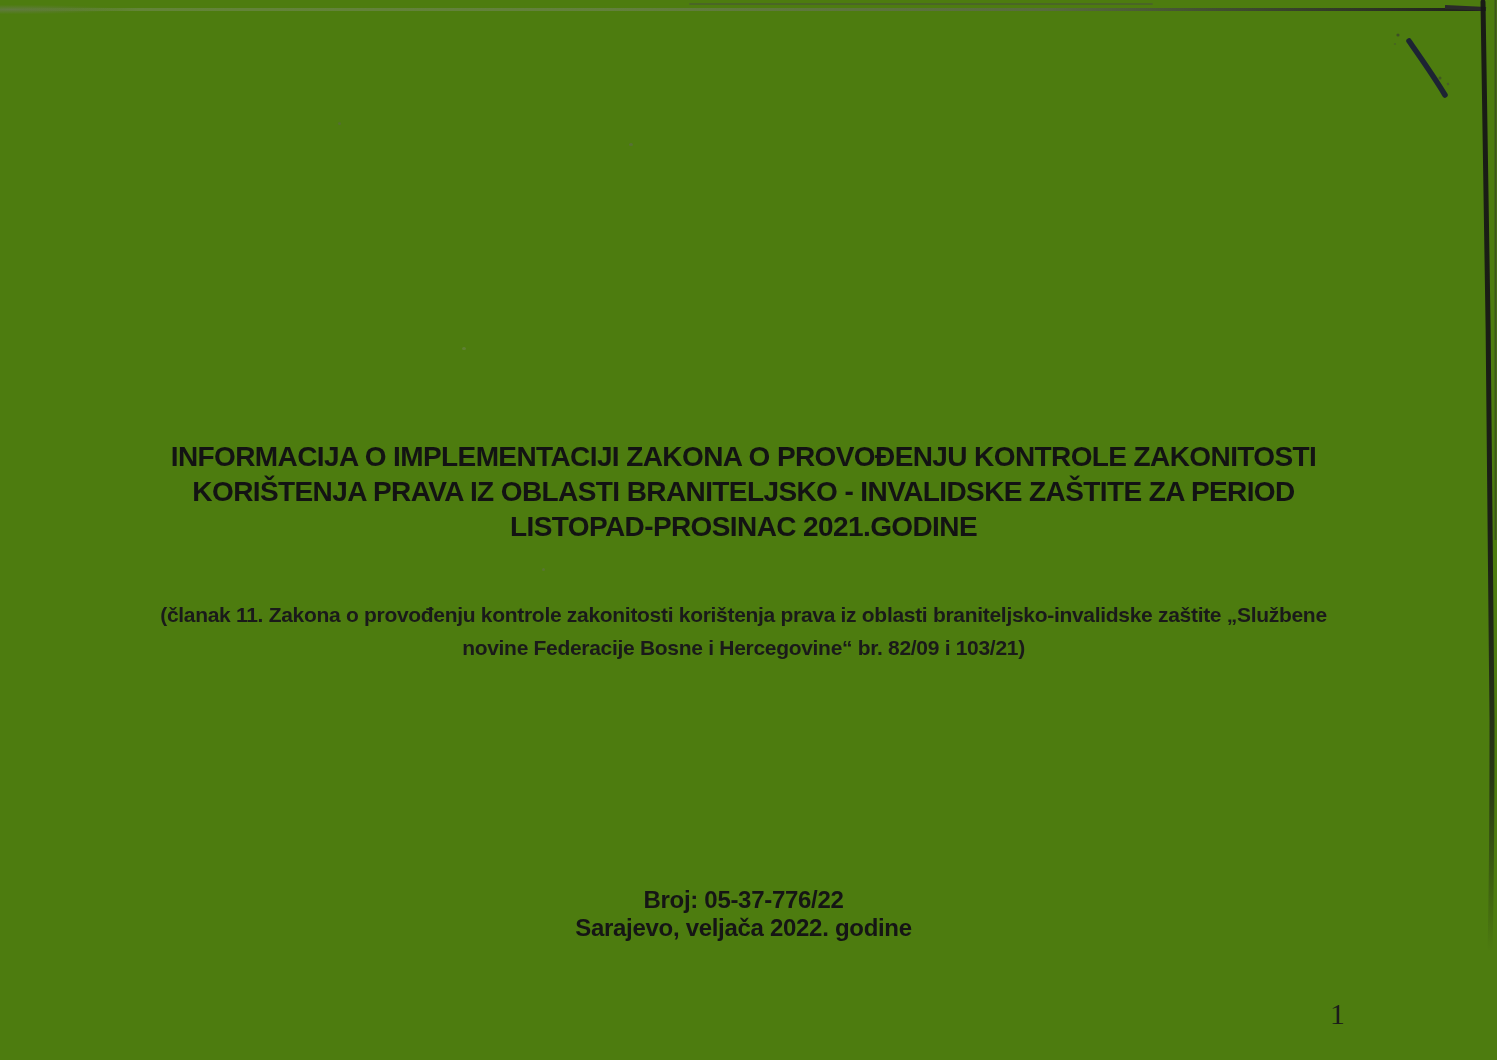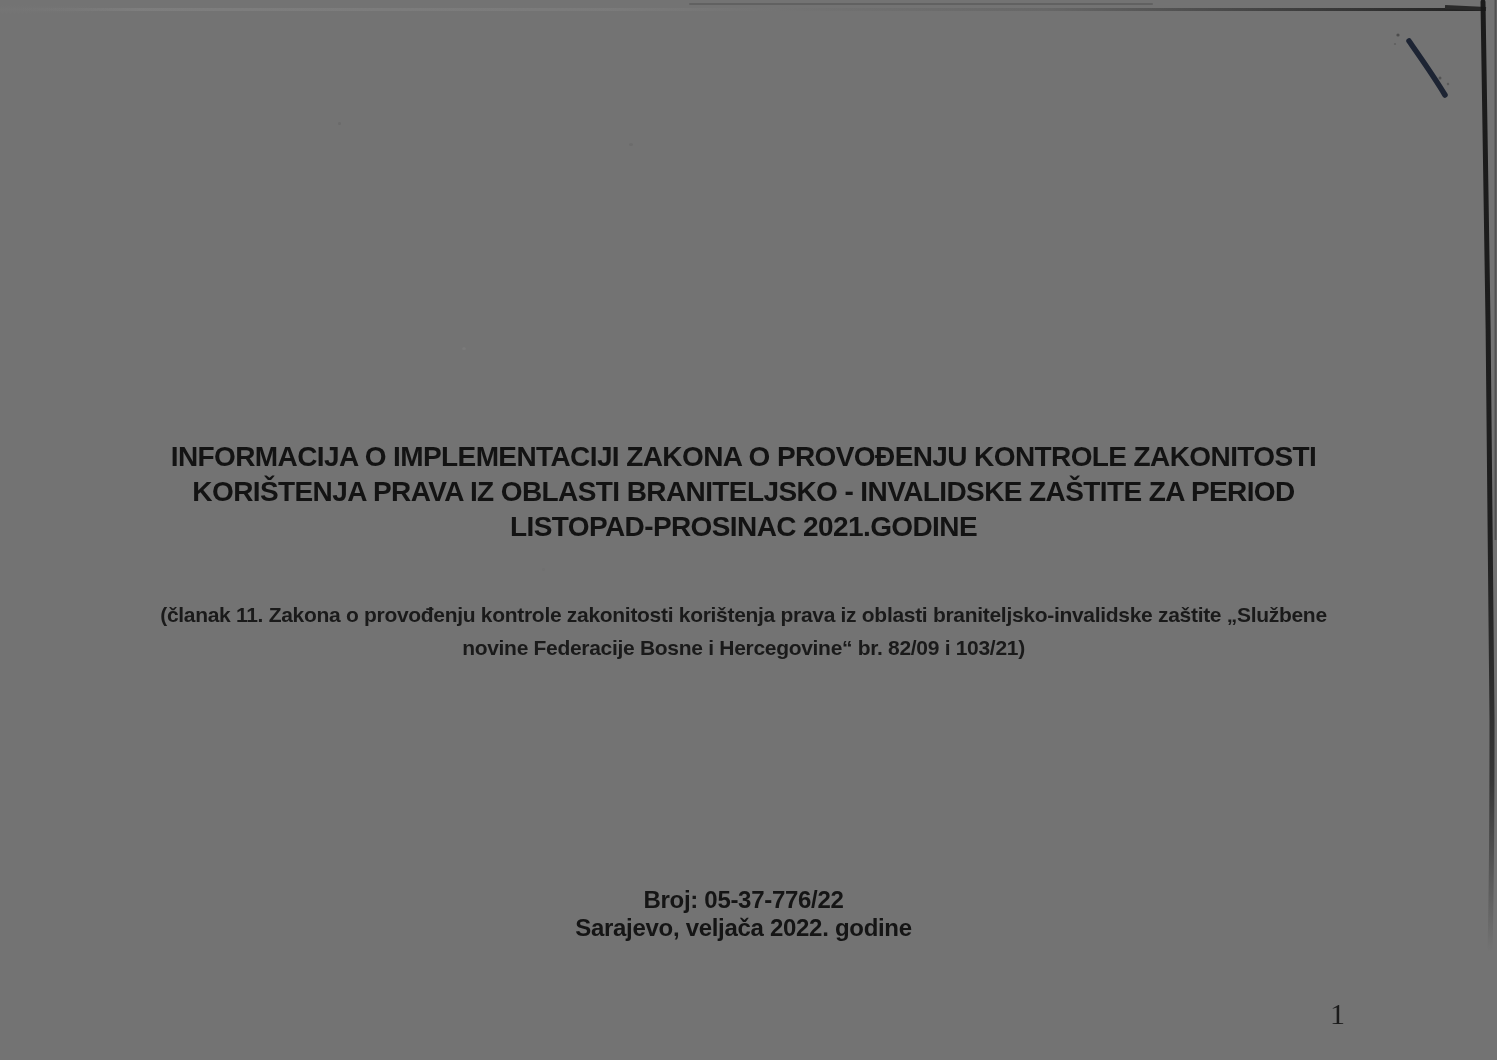--- a/index.html
+++ b/index.html
@@ -7,21 +7,21 @@
     padding: 0;
     width: 1497px;
     height: 1060px;
     overflow: hidden;
     background: #e8e8e6;
   }
   .page {
     position: relative;
     width: 1497px;
     height: 1060px;
-    background: #737373;
+    background: #4d7c0f;
     overflow: hidden;
     font-family: "Liberation Sans", sans-serif;
     color: #161616;
     text-decoration: underline;
   }
   
   .top-edge-shadow {
     position: absolute;
     top: 8px; left: 22px; right: 12px; height: 3px;
     border-radius: 2px;

